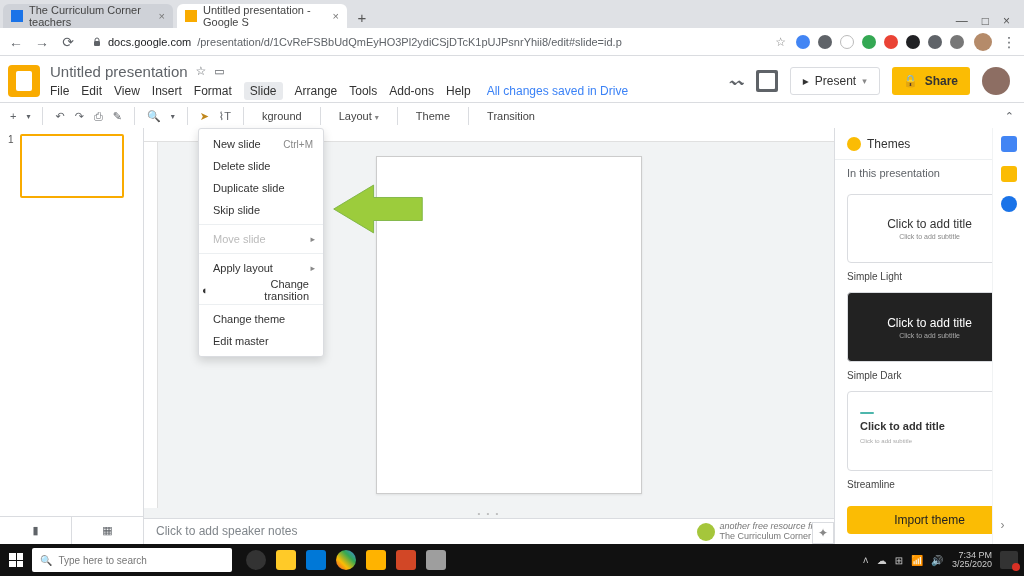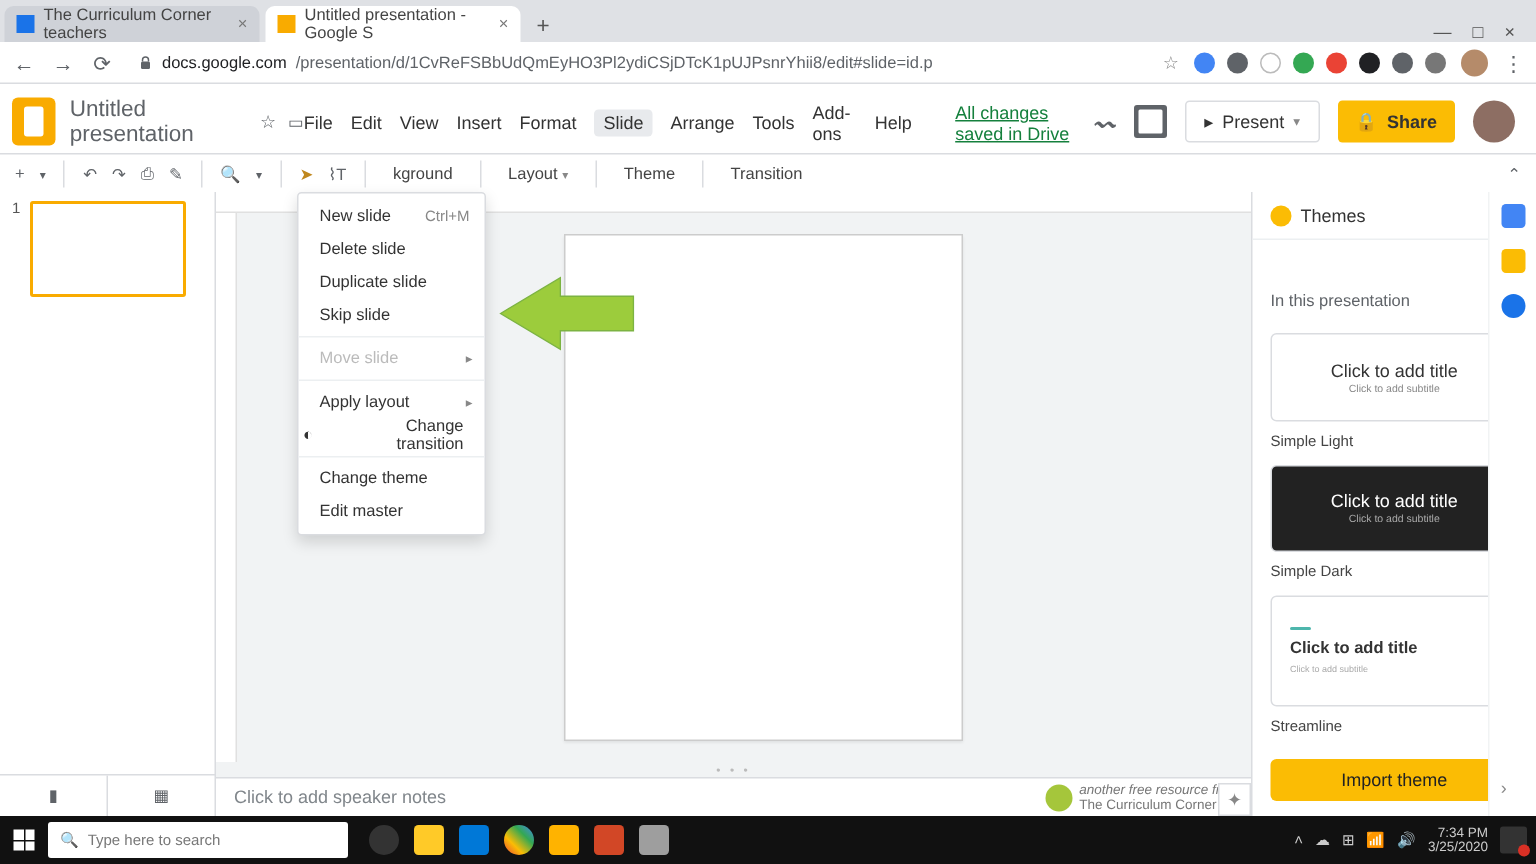--- a/index.html
+++ b/index.html
@@ -20,29 +20,29 @@
   .url { flex:1; color:#5f6368; font-size:11px; padding-left:6px; display:flex; align-items:center; gap:6px; }
   .url .lock { width:10px; height:10px; }
   .addr-icons { display:flex; gap:8px; align-items:center; }
   .addr-icons span { width:14px; height:14px; border-radius:50%; display:inline-block; }
   .user-avatar-browser { width:18px; height:18px; border-radius:50%; background:#b58b6a; }
 
   
   .docbar { height:46px; display:flex; align-items:center; padding-left:8px; padding-top:4px; position:relative; }
   .logo { width:32px; height:32px; border-radius:4px; background:#f9ab00; margin-right:10px; position:relative; }
   .logo::after { content:""; position:absolute; inset:6px 8px 6px 8px; background:#fff; border-radius:2px; }
-  .doc-titles { display:flex; flex-direction:row; }
+  .doc-titles { display:flex; flex-direction:column; }
   .doc-title-row { display:flex; align-items:center; gap:8px; }
   .doc-title { font-size:15px; color:#5f6368; }
   .star { color:#5f6368; font-size:12px; }
   .move { color:#5f6368; font-size:11px; }
   .menus { display:flex; gap:12px; font-size:12px; color:#333; margin-top:2px; align-items:center; }
   .menus span { cursor:default; }
   .menus .slide-menu { background:#e8eaed; padding:2px 6px; border-radius:3px; }
-  .menus .saved { color:#15803d; text-decoration:underline; margin-left:17px; }
+  .menus .saved { color:#3b82f6; margin-left:4px; }
   .right-controls { margin-left:auto; display:flex; align-items:center; gap:12px; padding-right:14px; }
   .ctrl-btn { height:28px; padding:0 12px; border:1px solid #dadce0; border-radius:3px; display:flex; align-items:center; gap:6px; font-size:12px; background:#fff; }
   .share-btn { background:#fbbc04; border:none; font-weight:bold; }
   .avatar-big { width:28px; height:28px; border-radius:50%; background:#8d6e63; }
   .trend-icon { font-size:14px; color:#5f6368; }
   .comment-icon { width:22px; height:22px; background:#5f6368; border-radius:2px; position:relative; }
   .comment-icon::after { content:""; position:absolute; inset:3px; background:#fff; border-radius:1px; }
 
   
   .toolbar { height:28px; border-top:1px solid #dadce0; border-bottom:1px solid #dadce0; display:flex; align-items:center; padding:0 10px; gap:10px; font-size:11px; color:#444; }
@@ -66,21 +66,21 @@
   .notes { height:26px; background:#fff; border-top:1px solid #dadce0; padding:5px 12px; font-size:12px; color:#80868b; position:relative; }
   .footer-badge { position:absolute; right:8px; bottom:3px; display:flex; align-items:center; gap:4px; font-size:9px; color:#777; font-style:italic; line-height:1.05; }
   .apple-icon { width:18px; height:18px; background:#a5c63b; border-radius:50%; position:relative; }
   .explore-btn { position:absolute; right:0; bottom:0; width:22px; height:22px; border:1px solid #dadce0; background:#fff; display:flex; align-items:center; justify-content:center; color:#888; font-size:12px; }
 
   
   .themes { width:190px; border-left:1px solid #dadce0; background:#fff; display:flex; flex-direction:column; }
   .themes-head { height:32px; display:flex; align-items:center; padding:0 12px; justify-content:space-between; border-bottom:1px solid #eceff1; }
   .themes-head .label { display:flex; align-items:center; gap:6px; font-size:12px; font-weight:500; }
   .themes-head .close { color:#5f6368; font-size:13px; }
-  .themes-sub { height:26px; display:flex; align-items:center; justify-content:space-between; padding:0 12px; font-size:11px; color:#5f6368;margin-top:28px; }
+  .themes-sub { height:26px; display:flex; align-items:center; justify-content:space-between; padding:0 12px; font-size:11px; color:#5f6368; }
   .themes-list { flex:1; padding:8px 12px; overflow:hidden; display:flex; flex-direction:column; gap:8px; }
   .theme-card { border:1px solid #dadce0; border-radius:4px; height:94px; display:flex; flex-direction:column; align-items:center; justify-content:center; font-size:12px; gap:2px; }
   .theme-card.dark { background:#222; color:#fff; }
   .theme-card .subtitle { font-size:7px; color:#888; }
   .theme-card.dark .subtitle { color:#aaa; }
   .theme-card.streamline { align-items:flex-start; padding:20px 12px; justify-content:flex-start; gap:6px; }
   .theme-card.streamline .line { width:14px; height:2px; background:#4db6ac; border-radius:1px; }
   .theme-card.streamline .stitle { font-size:11px; font-weight:bold; }
   .theme-card.streamline .ssub { font-size:6px; color:#aaa; }
   .theme-name { font-size:10px; color:#444; margin-bottom:2px; }

